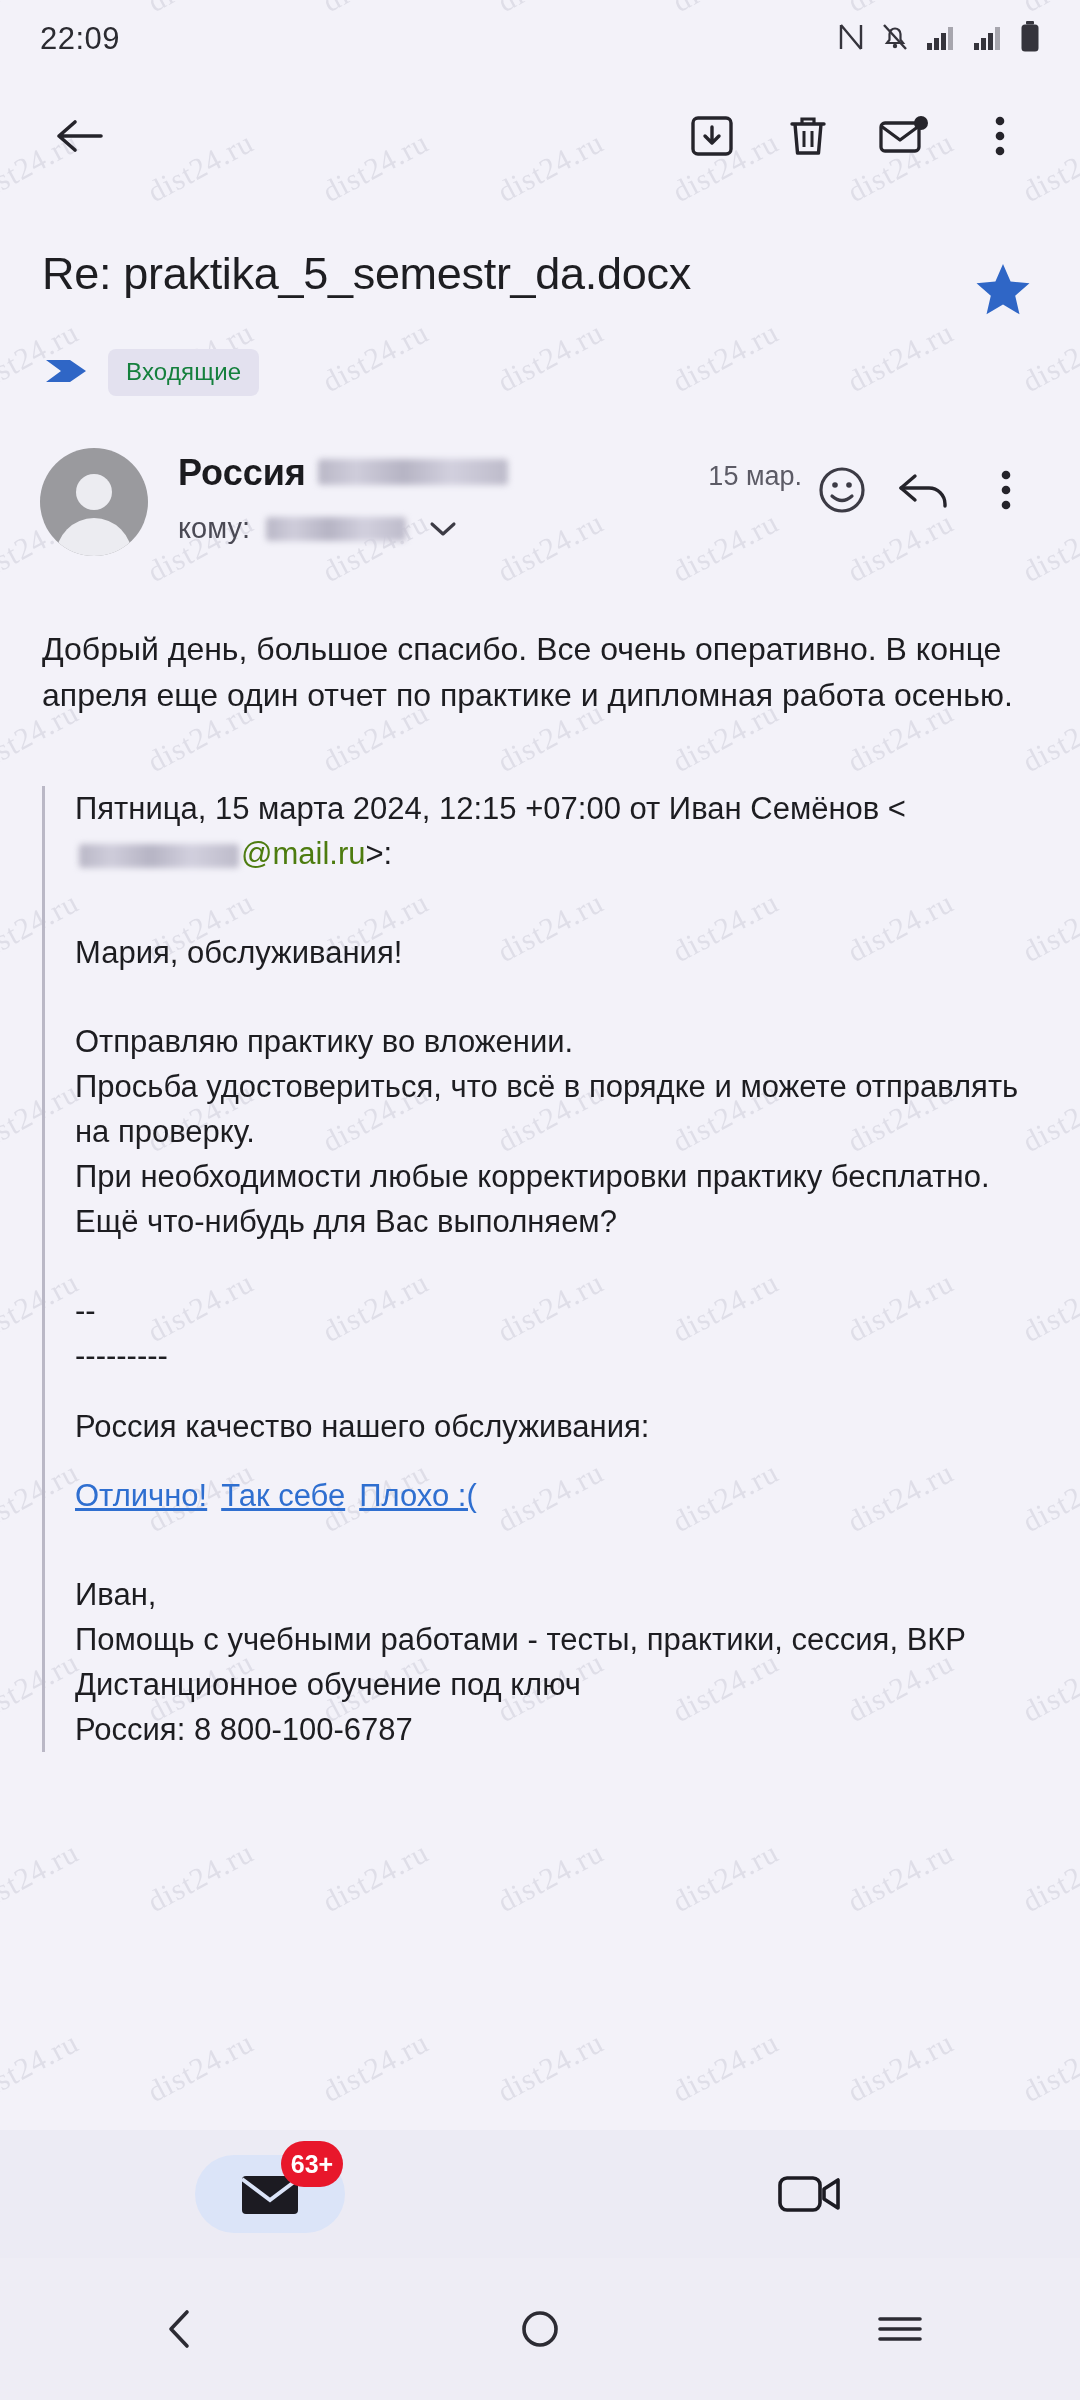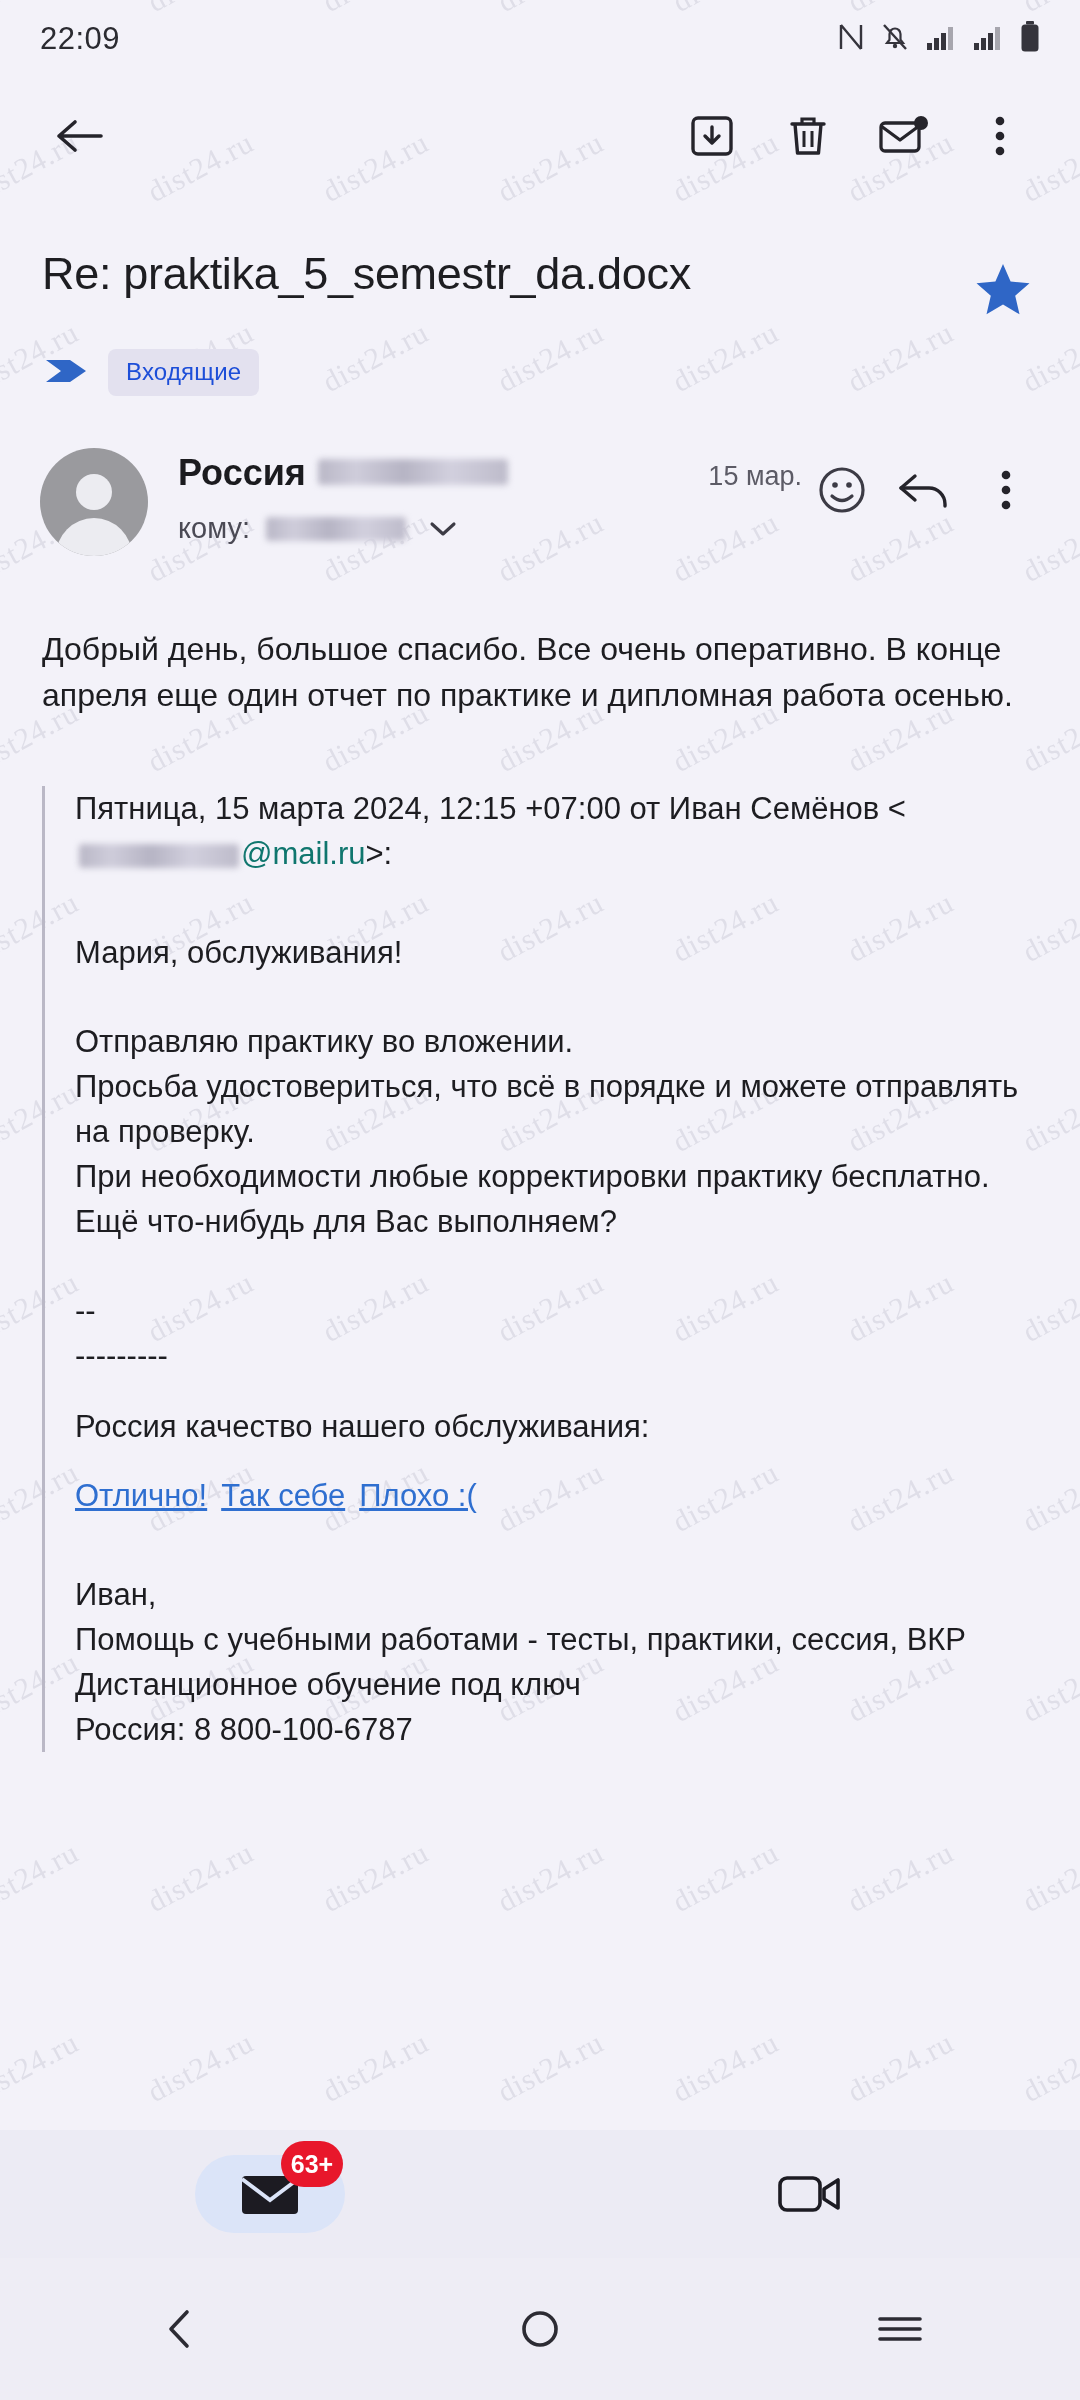--- a/index.html
+++ b/index.html
@@ -98,21 +98,21 @@
 
   #label-row {
     position: relative;
     display: flex; align-items: center;
     padding: 22px 40px 0 44px;
     z-index: 10;
     gap: 18px;
   }
   #folder-chip {
     background: #e3e1ef;
-    color: #1d4ed8;
+    color: #15803d;
     font-size: 24px;
     border-radius: 8px;
     padding: 9px 18px 10px 18px;
     letter-spacing: 0.2px;
   }
 
   
   #sender-row {
     position: relative;
     display: flex; align-items: flex-start;
@@ -211,21 +211,21 @@
   }
   .q-p {
     font-size: 31px;
     line-height: 45px;
     color: #1d1d21;
     margin: 0;
   }
   .q-gap-lg { height: 54px; }
   .q-gap-md { height: 44px; }
   .q-gap-sm { height: 26px; }
-  .mail-link { color: #0f766e; }
+  .mail-link { color: #4d7c0f; }
   .rate-links a {
     color: #2f6fd0;
     text-decoration: underline;
     margin-right: 14px;
   }
   .rate-line { font-size: 31px; line-height: 45px; margin-top: 24px; }
 
   
   #bottombar {
     position: absolute;

